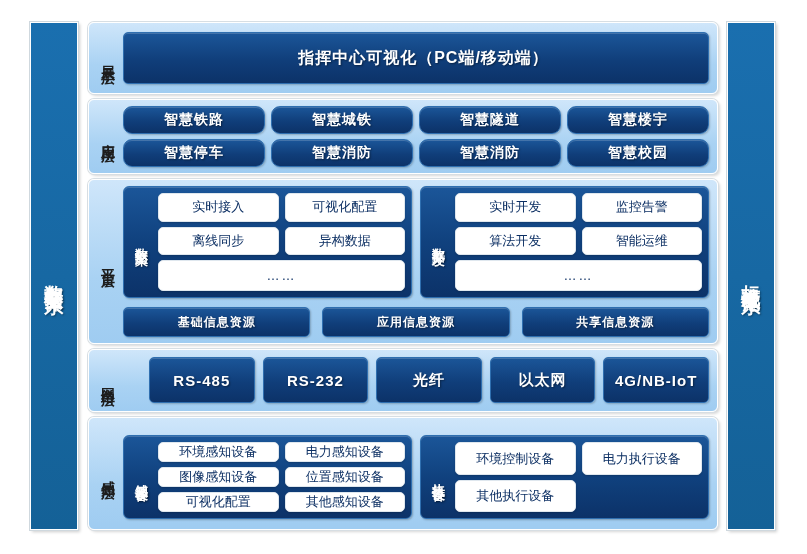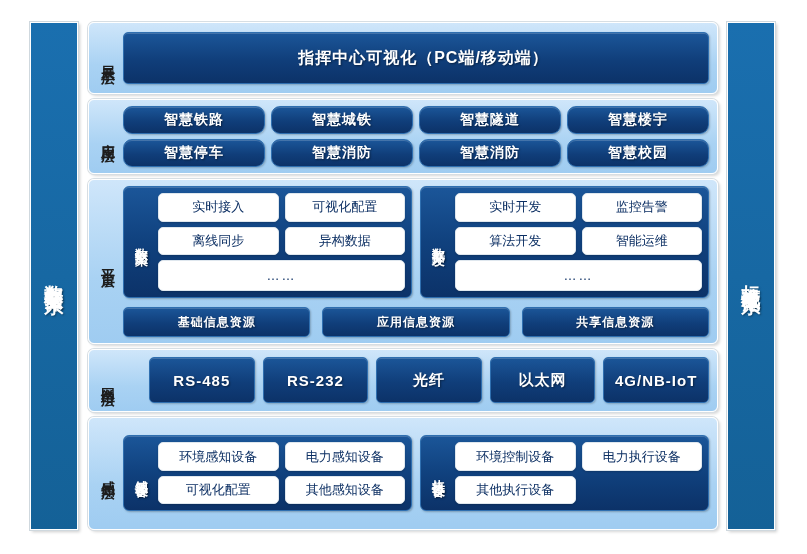--- a/index.html
+++ b/index.html
@@ -328,20 +328,24 @@
         <div class="sense-wrap">
 
           <div class="group-box">
             <div class="group-title">感知设备</div>
             <div class="sense-grid">
               <div class="grid-2">
                 <div class="white-chip">环境感知设备</div>
                 <div class="white-chip">电力感知设备</div>
               </div>
               <div class="grid-2">
+                <div class="white-chip">图像感知设备</div>
+                <div class="white-chip">位置感知设备</div>
+              </div>
+              <div class="grid-2">
                 <div class="white-chip">可视化配置</div>
                 <div class="white-chip">其他感知设备</div>
               </div>
             </div>
           </div>
 
           <div class="group-box">
             <div class="group-title">执行设备</div>
             <div class="sense-grid">
               <div class="grid-2">

